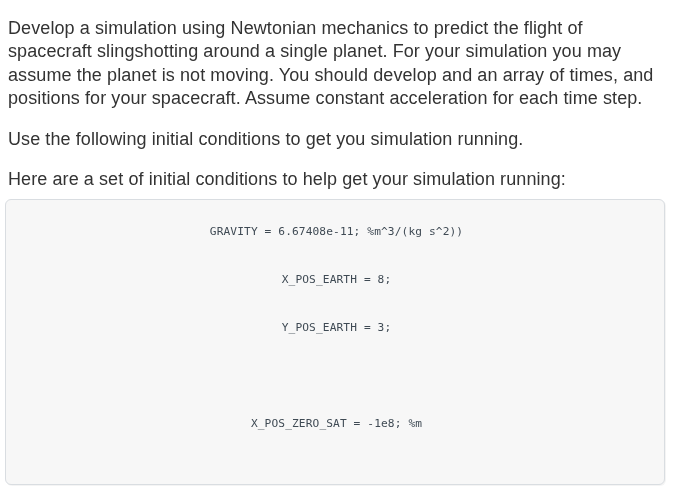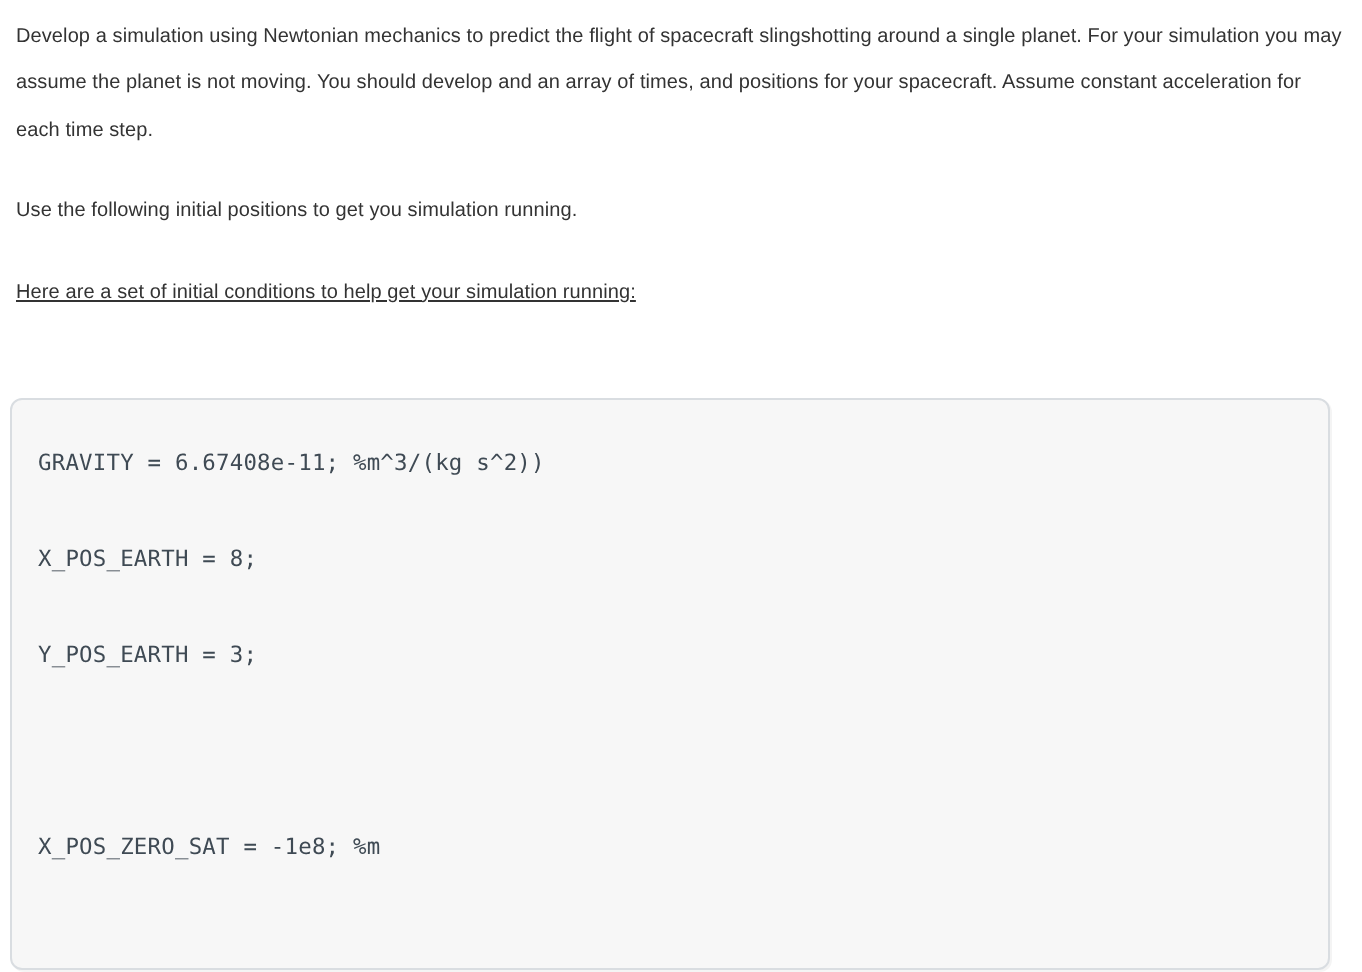--- a/index.html
+++ b/index.html
@@ -22,46 +22,46 @@
     height: 486px;
     box-sizing: border-box;
     padding: 0;
   }
 
   .prose {
     padding: 5px 10px 0 8px;
   }
 
   .para {
-    font-size: 10px;
+    font-size: 18px;
     line-height: 23.4px;
     color: #333333;
-    margin: 2px 0 17px 0;
+    margin: 12px 0 17px 0;
     letter-spacing: 0.005em;
     text-align: left;
     max-width: 668px;
   }
   .para:last-of-type {
     margin-bottom: 13px;
-    text-decoration: underline;
   }
 
   .code-block {
     position: absolute;
     left: 5px;
     top: 186px;
     width: 660px;
     height: 286px;
     box-sizing: border-box;
     background: #f7f7f7;
     border: 1px solid #d9dde1;
     border-radius: 6px;
     box-shadow: 1px 1px 0 0 rgba(0,0,0,0.045);
     padding: 8px 10px 8px 13px;
     overflow: hidden;
+    text-align: center;
   }
 
   .code-line {
     font-family: "DejaVu Sans Mono", "Liberation Mono", monospace;
     font-size: 11.2px;
     line-height: 18px;
     color: #3f4a54;
     white-space: pre;
     letter-spacing: 0.01em;
     height: 18px;
@@ -70,21 +70,21 @@
     height: 18px;
   }
 </style>
 </head>
 <body>
 
 <div class="page">
 
   <div class="prose">
     <p class="para">Develop a simulation using Newtonian mechanics to predict the flight of spacecraft slingshotting around a single planet.  For your simulation you may assume the planet is not moving.  You should develop and an array of times, and positions for your spacecraft.  Assume constant acceleration for each time step.</p>
-    <p class="para">Use the following initial positions to get you simulation running.</p>
+    <p class="para">Use the following initial conditions to get you simulation running.</p>
     <p class="para">Here are a set of initial conditions to help get your simulation running:</p>
   </div>
 
   <pre class="code-block">    <div class="code-line">GRAVITY = 6.67408e-11; %m^3/(kg s^2))</div>
     <div class="code-line">X_POS_EARTH = 8;</div>
     <div class="code-line">Y_POS_EARTH = 3;</div>
     <div class="code-line blank"></div>
     <div class="code-line">X_POS_ZERO_SAT = -1e8; %m</div>
     
     

